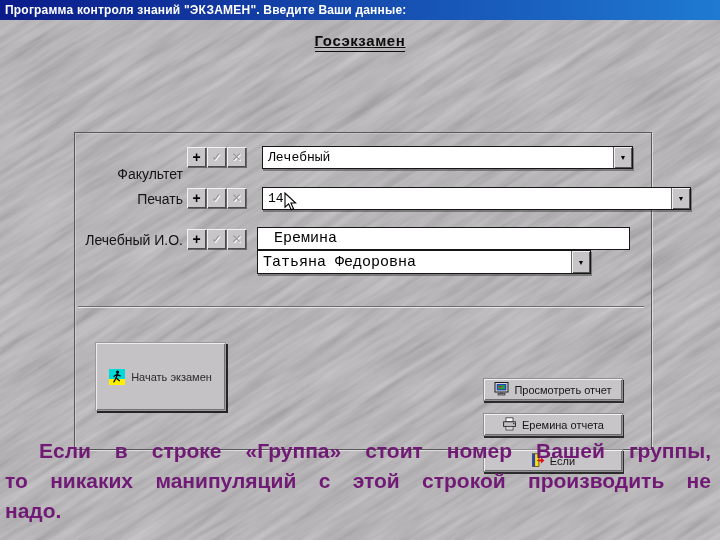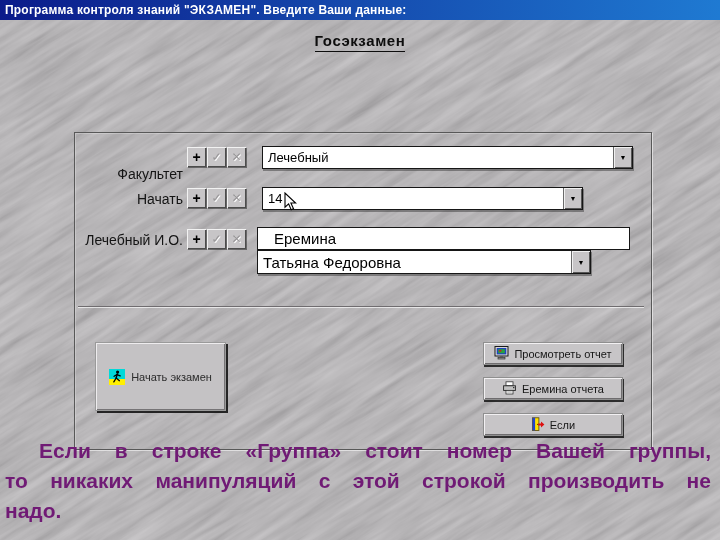--- a/index.html
+++ b/index.html
@@ -20,21 +20,21 @@
   .desktop{
     position:absolute; left:0; top:20px; width:720px; height:520px;
     background:var(--desktop,#b5b2b5); overflow:hidden;
   }
   .texture{position:absolute; left:0; top:0; opacity:.34; pointer-events:none;}
   
   .heading{
     position:absolute; left:0; top:12px; width:720px; text-align:center;
     font-size:15px; font-weight:bold; color:#0d0d0d; letter-spacing:.6px;
   }
-  .heading span{border-bottom:1px solid #0d0d0d; padding-bottom:2px;}
+  .heading span{border-bottom:1px solid #0d0d0d; padding-bottom:2px;text-decoration:underline;}
   
   .form-frame{
     position:absolute; left:74px; top:112px; width:576px; height:316px;
     border:1px solid #585858;
     box-shadow:1px 1px 0 rgba(255,255,255,.55), inset 1px 1px 0 rgba(255,255,255,.25);
   }
   .separator{
     position:absolute; left:78px; top:286px; width:566px; height:1px;
     background:#6f6c6f; box-shadow:0 1px 0 rgba(255,255,255,.65);
   }
@@ -54,21 +54,21 @@
   .nav-btn.enabled{color:#000; font-weight:bold; font-size:14px;}
   .nav-btn.disabled{color:#979597; text-shadow:1px 1px 0 #ffffff;}
   
   .combo{
     position:absolute; background:#fff; border:1px solid #161616; box-sizing:border-box;
     box-shadow:1px 2px 0 rgba(30,30,30,.4);
     display:flex; align-items:stretch;
   }
   .combo input{
     flex:1; min-width:0; border:none; outline:none; background:transparent;
-    font-family:Liberation Sans, sans-serif; font-size:13px; color:#000;
+    font-family:Liberation Mono, monospace; font-size:13px; color:#000;
     padding:0 0 0 5px; margin:0;
   }
   .combo input.big{font-size:15px;}
   .combo input.indent{padding-left:16px;}
   .drop-btn{
     width:18px; background:#c7c5c7; border-left:1px solid #6a6a6a;
     display:flex; align-items:center; justify-content:center;
     box-shadow:inset 1px 1px 0 #f0f0f0, inset -1px -1px 0 #555;
     font-size:7px; color:#000; line-height:1;
   }
@@ -79,21 +79,21 @@
     box-shadow:2px 2px 0 rgba(10,10,10,.85), inset 1px 1px 0 #eeecee, inset -1px -1px 0 #767476;
     display:flex; align-items:center; justify-content:center; gap:6px;
     font-size:11px; color:#2b2b2b;
   }
   
   .act-btn{
     position:absolute; left:483px; width:140px; height:23px;
     background:#c7c5c7; border:1px solid #8f8f8f; box-sizing:border-box;
     box-shadow:1px 2px 0 rgba(10,10,10,.8), inset 1px 1px 0 #f2f0f2, inset -1px -1px 0 #6f6d6f;
     display:flex; align-items:center; justify-content:center; gap:5px;
-    font-size:11px; color:#161616; white-space:nowrap;
+    font-size:11px; color:#161616; white-space:nowrap;margin-top:36px;
   }
   
   .note{
     position:absolute; left:5px; top:416px; width:706px;
     font-size:21px; font-weight:bold; color:#701a75;
     line-height:30px; text-align:justify; text-indent:34px;
     word-spacing:14px;
   }
   .icon{display:inline-flex; flex:none;}
   .cursor{position:absolute; left:284px; top:172px; z-index:9;}
@@ -137,27 +137,27 @@
       <div class="nav-btn disabled">✓</div>
       <div class="nav-btn disabled">✕</div>
     </div>
     <div class="combo" style="left:262px; top:126px; width:371px; height:23px">
       <input value="Лечебный" style="">
       <div class="drop-btn">
         <span class="icon">▼</span>
       </div>
     </div>
 
-    <div class="fld-label" style="top:171px">Начать</div>
+    <div class="fld-label" style="top:171px">Печать</div>
     <div class="nav-group" style="top:168px">
       <div class="nav-btn enabled">+</div>
       <div class="nav-btn disabled">✓</div>
       <div class="nav-btn disabled">✕</div>
     </div>
-    <div class="combo" style="left:262px; top:167px; width:321px; height:23px">
+    <div class="combo" style="left:262px; top:167px; width:429px; height:23px">
       <input value="14" style="">
       <div class="drop-btn">
         <span class="icon">▼</span>
       </div>
     </div>
 
     <div class="fld-label" style="top:212px">Лечебный И.О.</div>
     <div class="nav-group" style="top:209px">
       <div class="nav-btn enabled">+</div>
       <div class="nav-btn disabled">✓</div>

